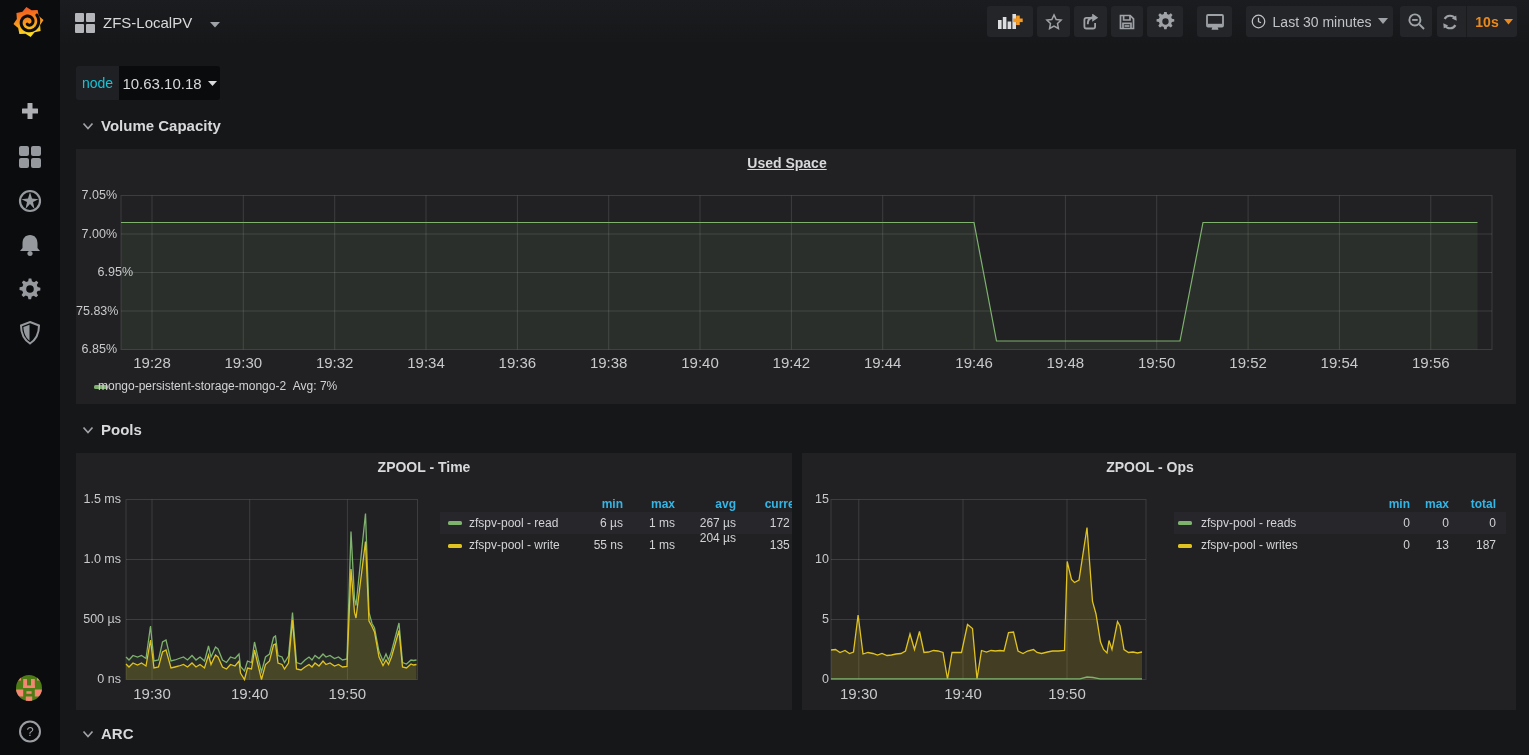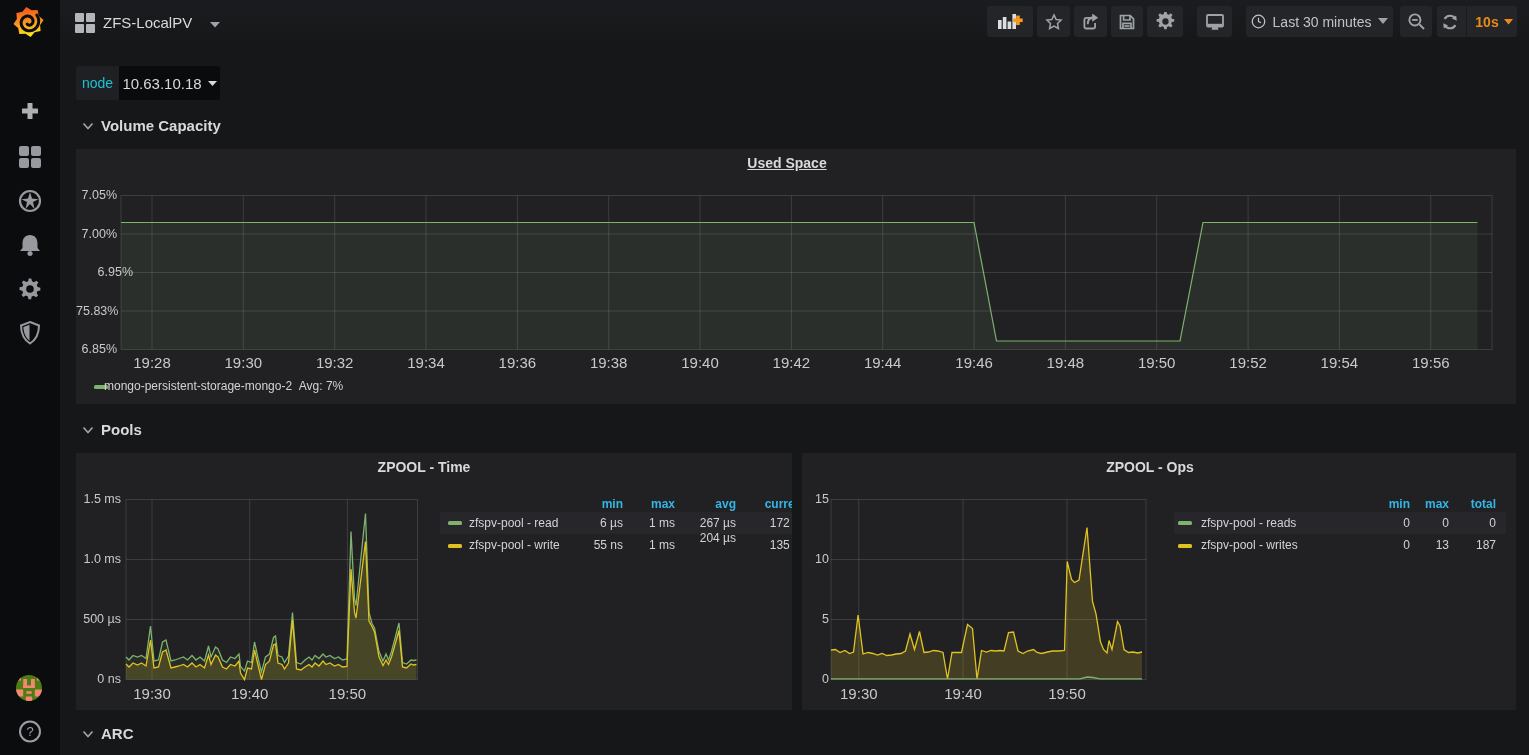--- a/index.html
+++ b/index.html
@@ -247,21 +247,21 @@
     <div class="axc" style="left:624.0px;top:205px;">19:40</div>
     <div class="axc" style="left:715.4px;top:205px;">19:42</div>
     <div class="axc" style="left:806.7px;top:205px;text-align:center;">19:44</div>
     <div class="axc" style="left:898.1px;top:205px;">19:46</div>
     <div class="axc" style="left:989.4px;top:205px;">19:48</div>
     <div class="axc" style="left:1080.7px;top:205px;">19:50</div>
     <div class="axc" style="left:1172.1px;top:205px;">19:52</div>
     <div class="axc" style="left:1263.4px;top:205px;">19:54</div>
     <div class="axc" style="left:1354.8px;top:205px;">19:56</div>
     <div class="sw" style="left:18px;top:236px;background:#7eb26d;"></div>
-    <div class="lgn" style="left:28px;top:230px;text-align:right;">mongo-persistent-storage-mongo-2&nbsp;&nbsp;Avg: 7%</div>
+    <div class="lgn" style="left:22px;top:230px;text-align:right;">mongo-persistent-storage-mongo-2&nbsp;&nbsp;Avg: 7%</div>
 </div>
 
 <div class="panel" style="left:76px; top:453px; width:716px; height:257px;">
 <svg class="chart" width="716" height="257">
 <rect x="50" y="46.5" width="291.5" height="180.0" fill="none" stroke="rgba(255,255,255,0.13)" stroke-width="1"></rect>
       <line x1="50" y1="106.5" x2="341.5" y2="106.5" stroke="rgba(255,255,255,0.13)" stroke-width="1"></line>
       <line x1="50" y1="166.5" x2="341.5" y2="166.5" stroke="rgba(255,255,255,0.13)" stroke-width="1"></line>
       <line x1="76.0" y1="46.5" x2="76.0" y2="226.5" stroke="rgba(255,255,255,0.13)" stroke-width="1"></line>
       <line x1="173.7" y1="46.5" x2="173.7" y2="226.5" stroke="rgba(255,255,255,0.13)" stroke-width="1"></line>
       <line x1="271.4" y1="46.5" x2="271.4" y2="226.5" stroke="rgba(255,255,255,0.13)" stroke-width="1"></line>

